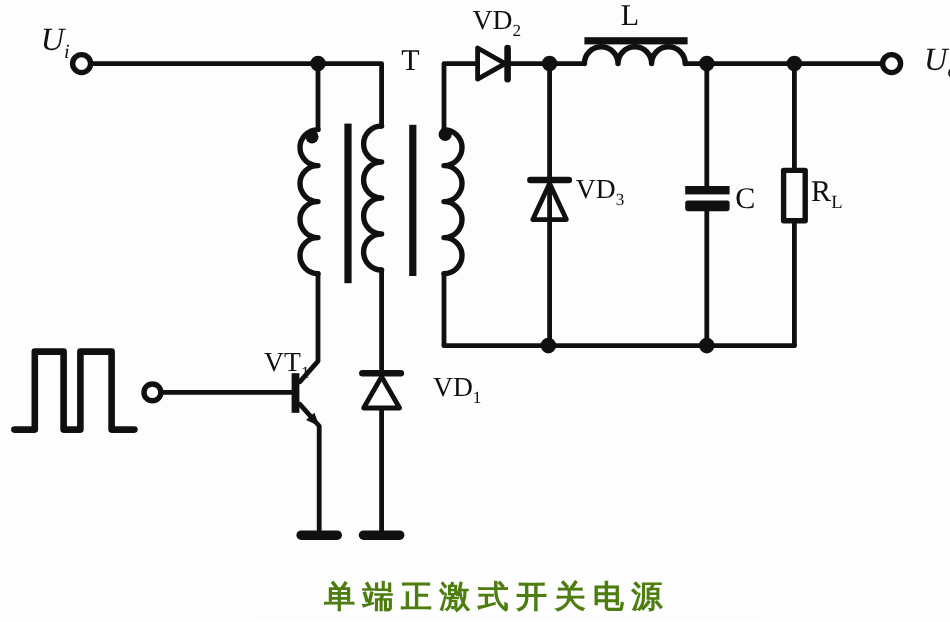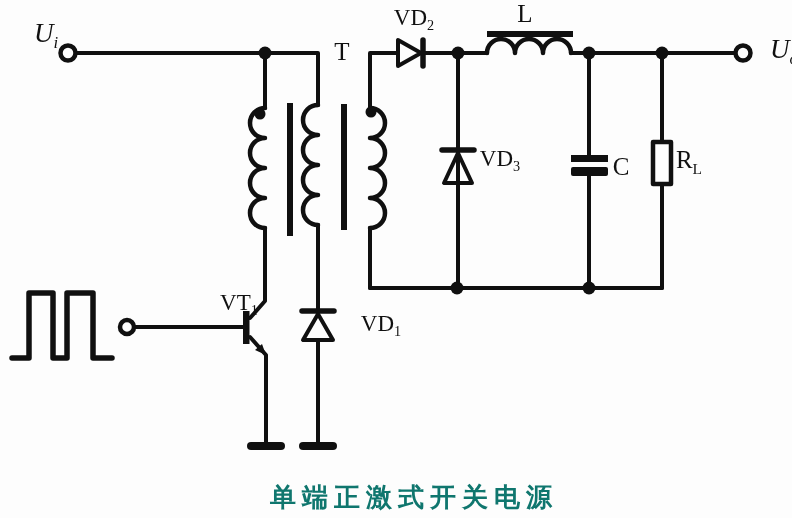--- a/index.html
+++ b/index.html
@@ -27,21 +27,21 @@
   .sz23{font-size:23px;}
   .sz24{font-size:25px;}
   #caption{
     position:absolute;
     left:414px;top:497px;
     transform:translate(-50%,-50%);
     font-family:"Liberation Sans",sans-serif;
     font-weight:bold;
     font-size:26px;
     letter-spacing:6px;
-    color:#0f766e;
+    color:#4d7c0f;
     white-space:nowrap;
   }
 </style>
 </head>
 <body>
 
 <div id="figure">
 
   <svg width="792" height="518" viewBox="0 0 792 518">
     <g stroke="#101010" fill="none" stroke-width="4" stroke-linecap="round" stroke-linejoin="round">

